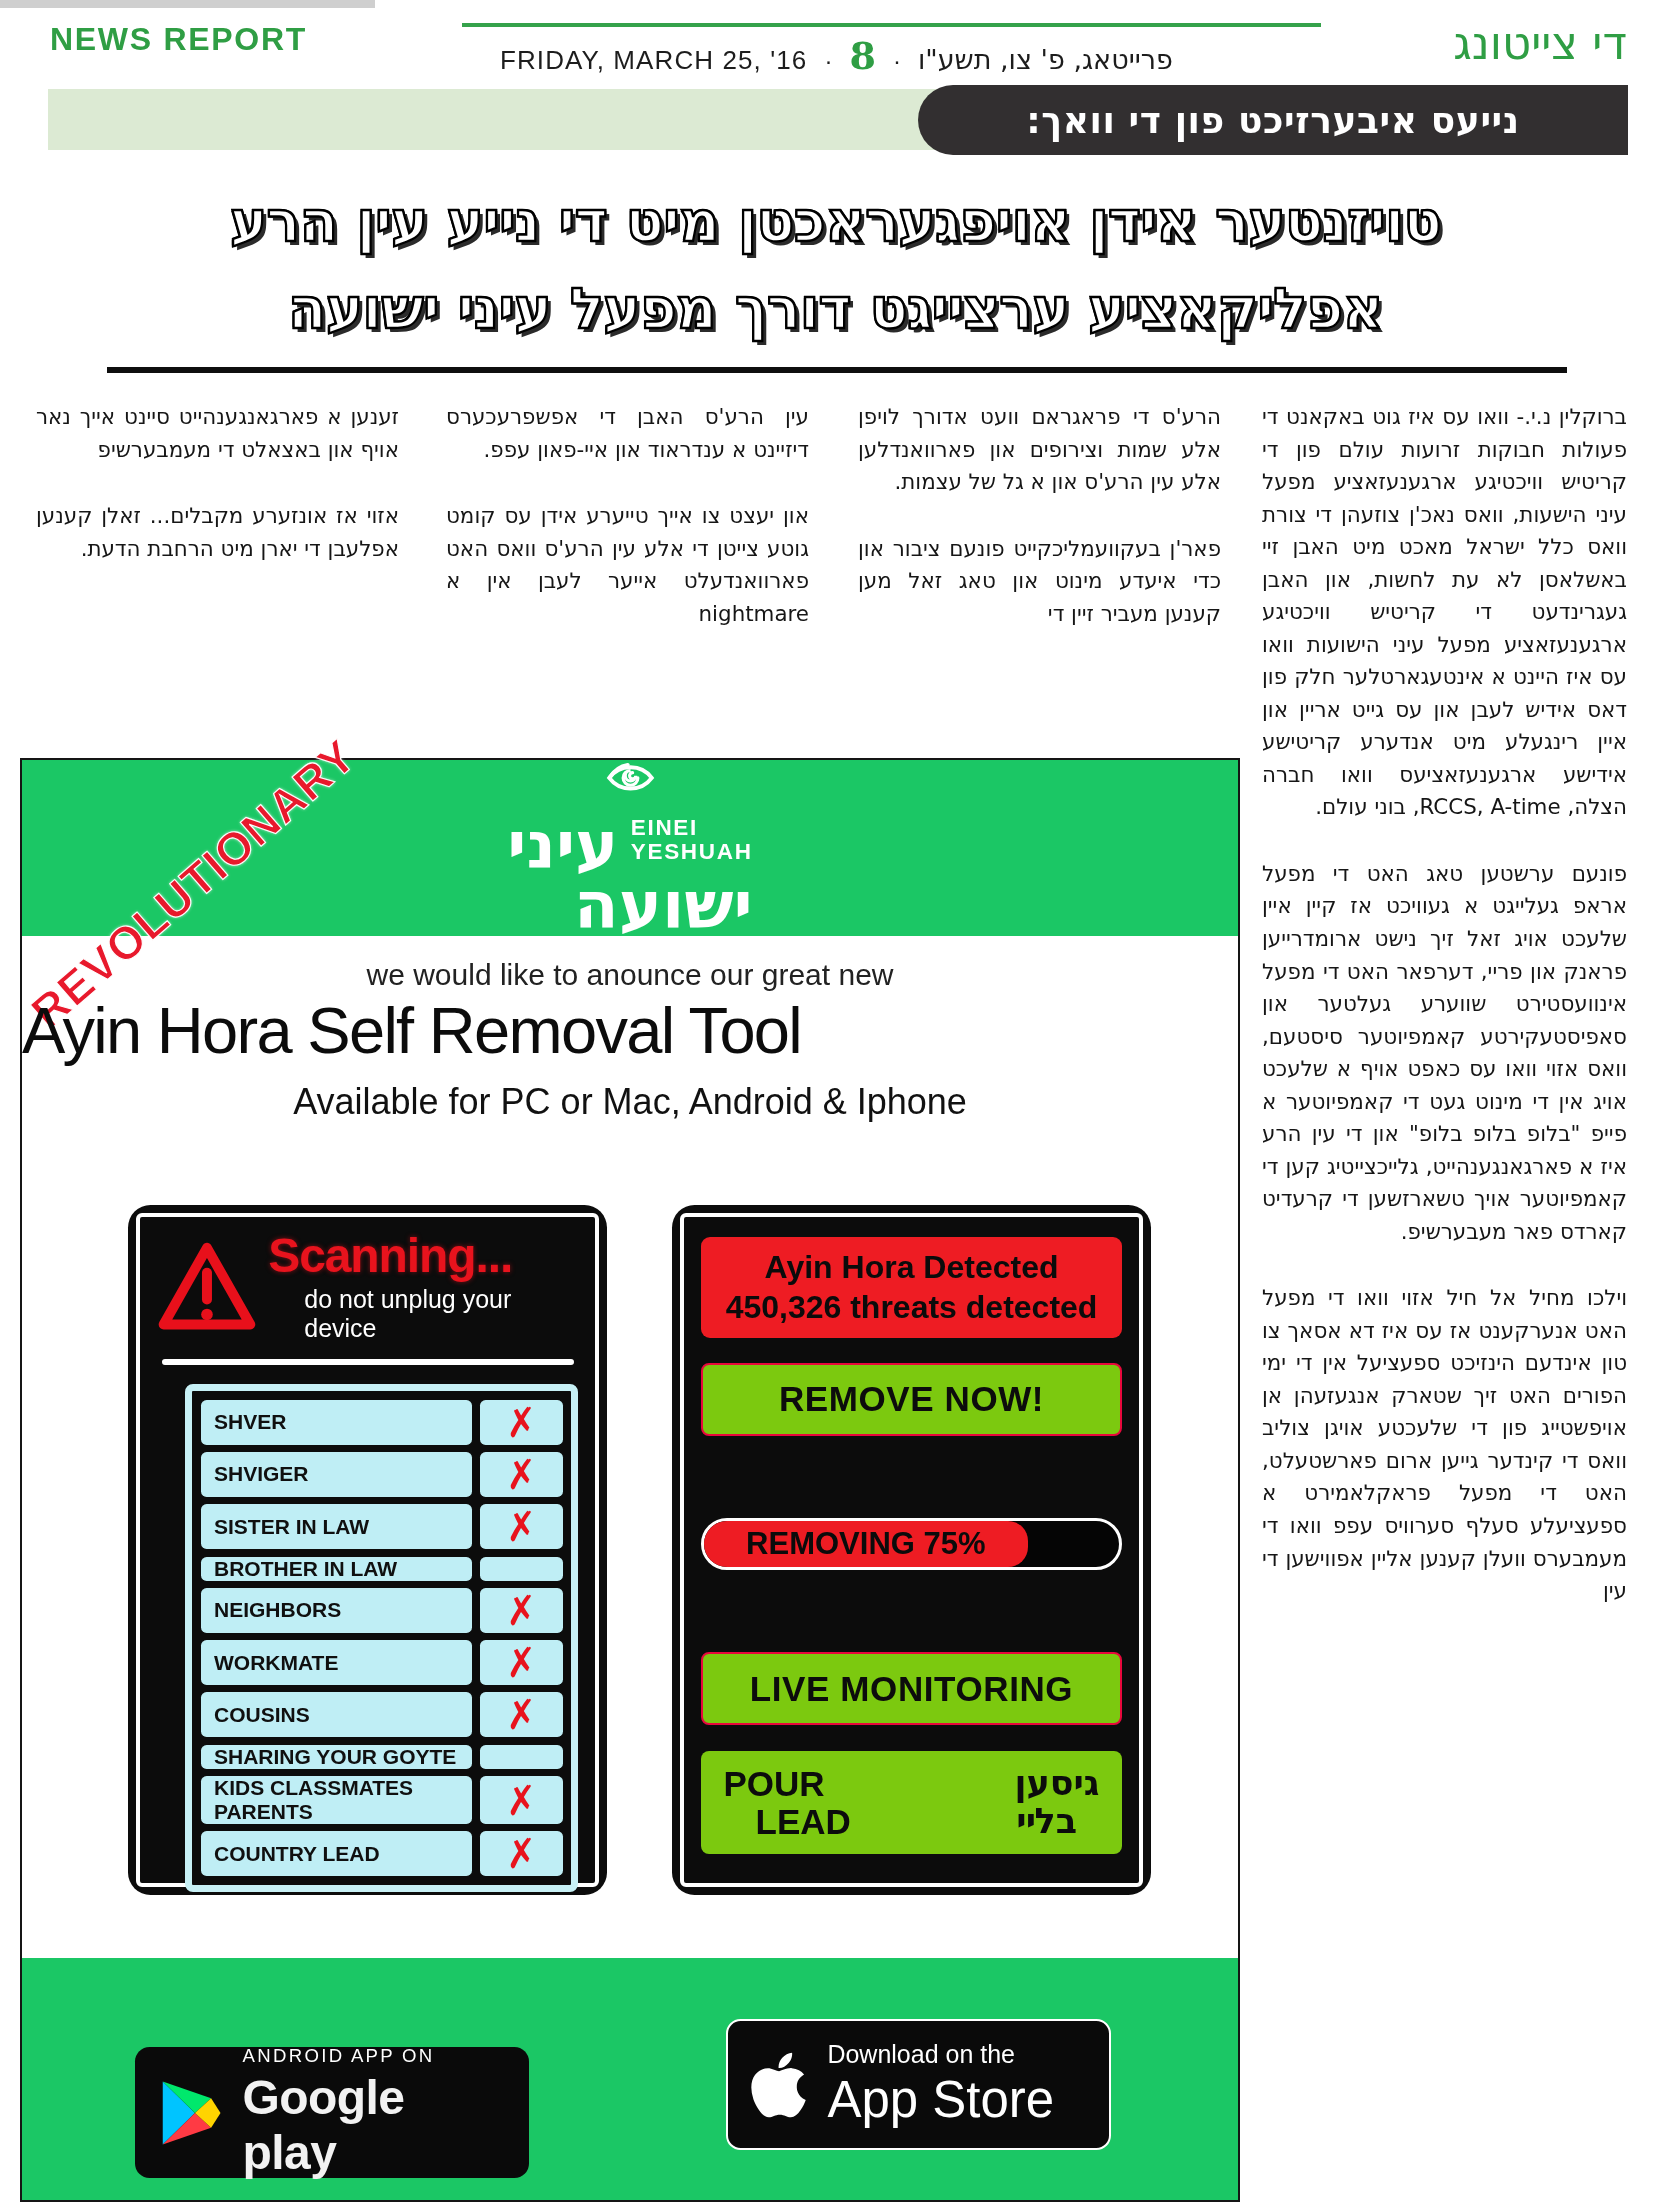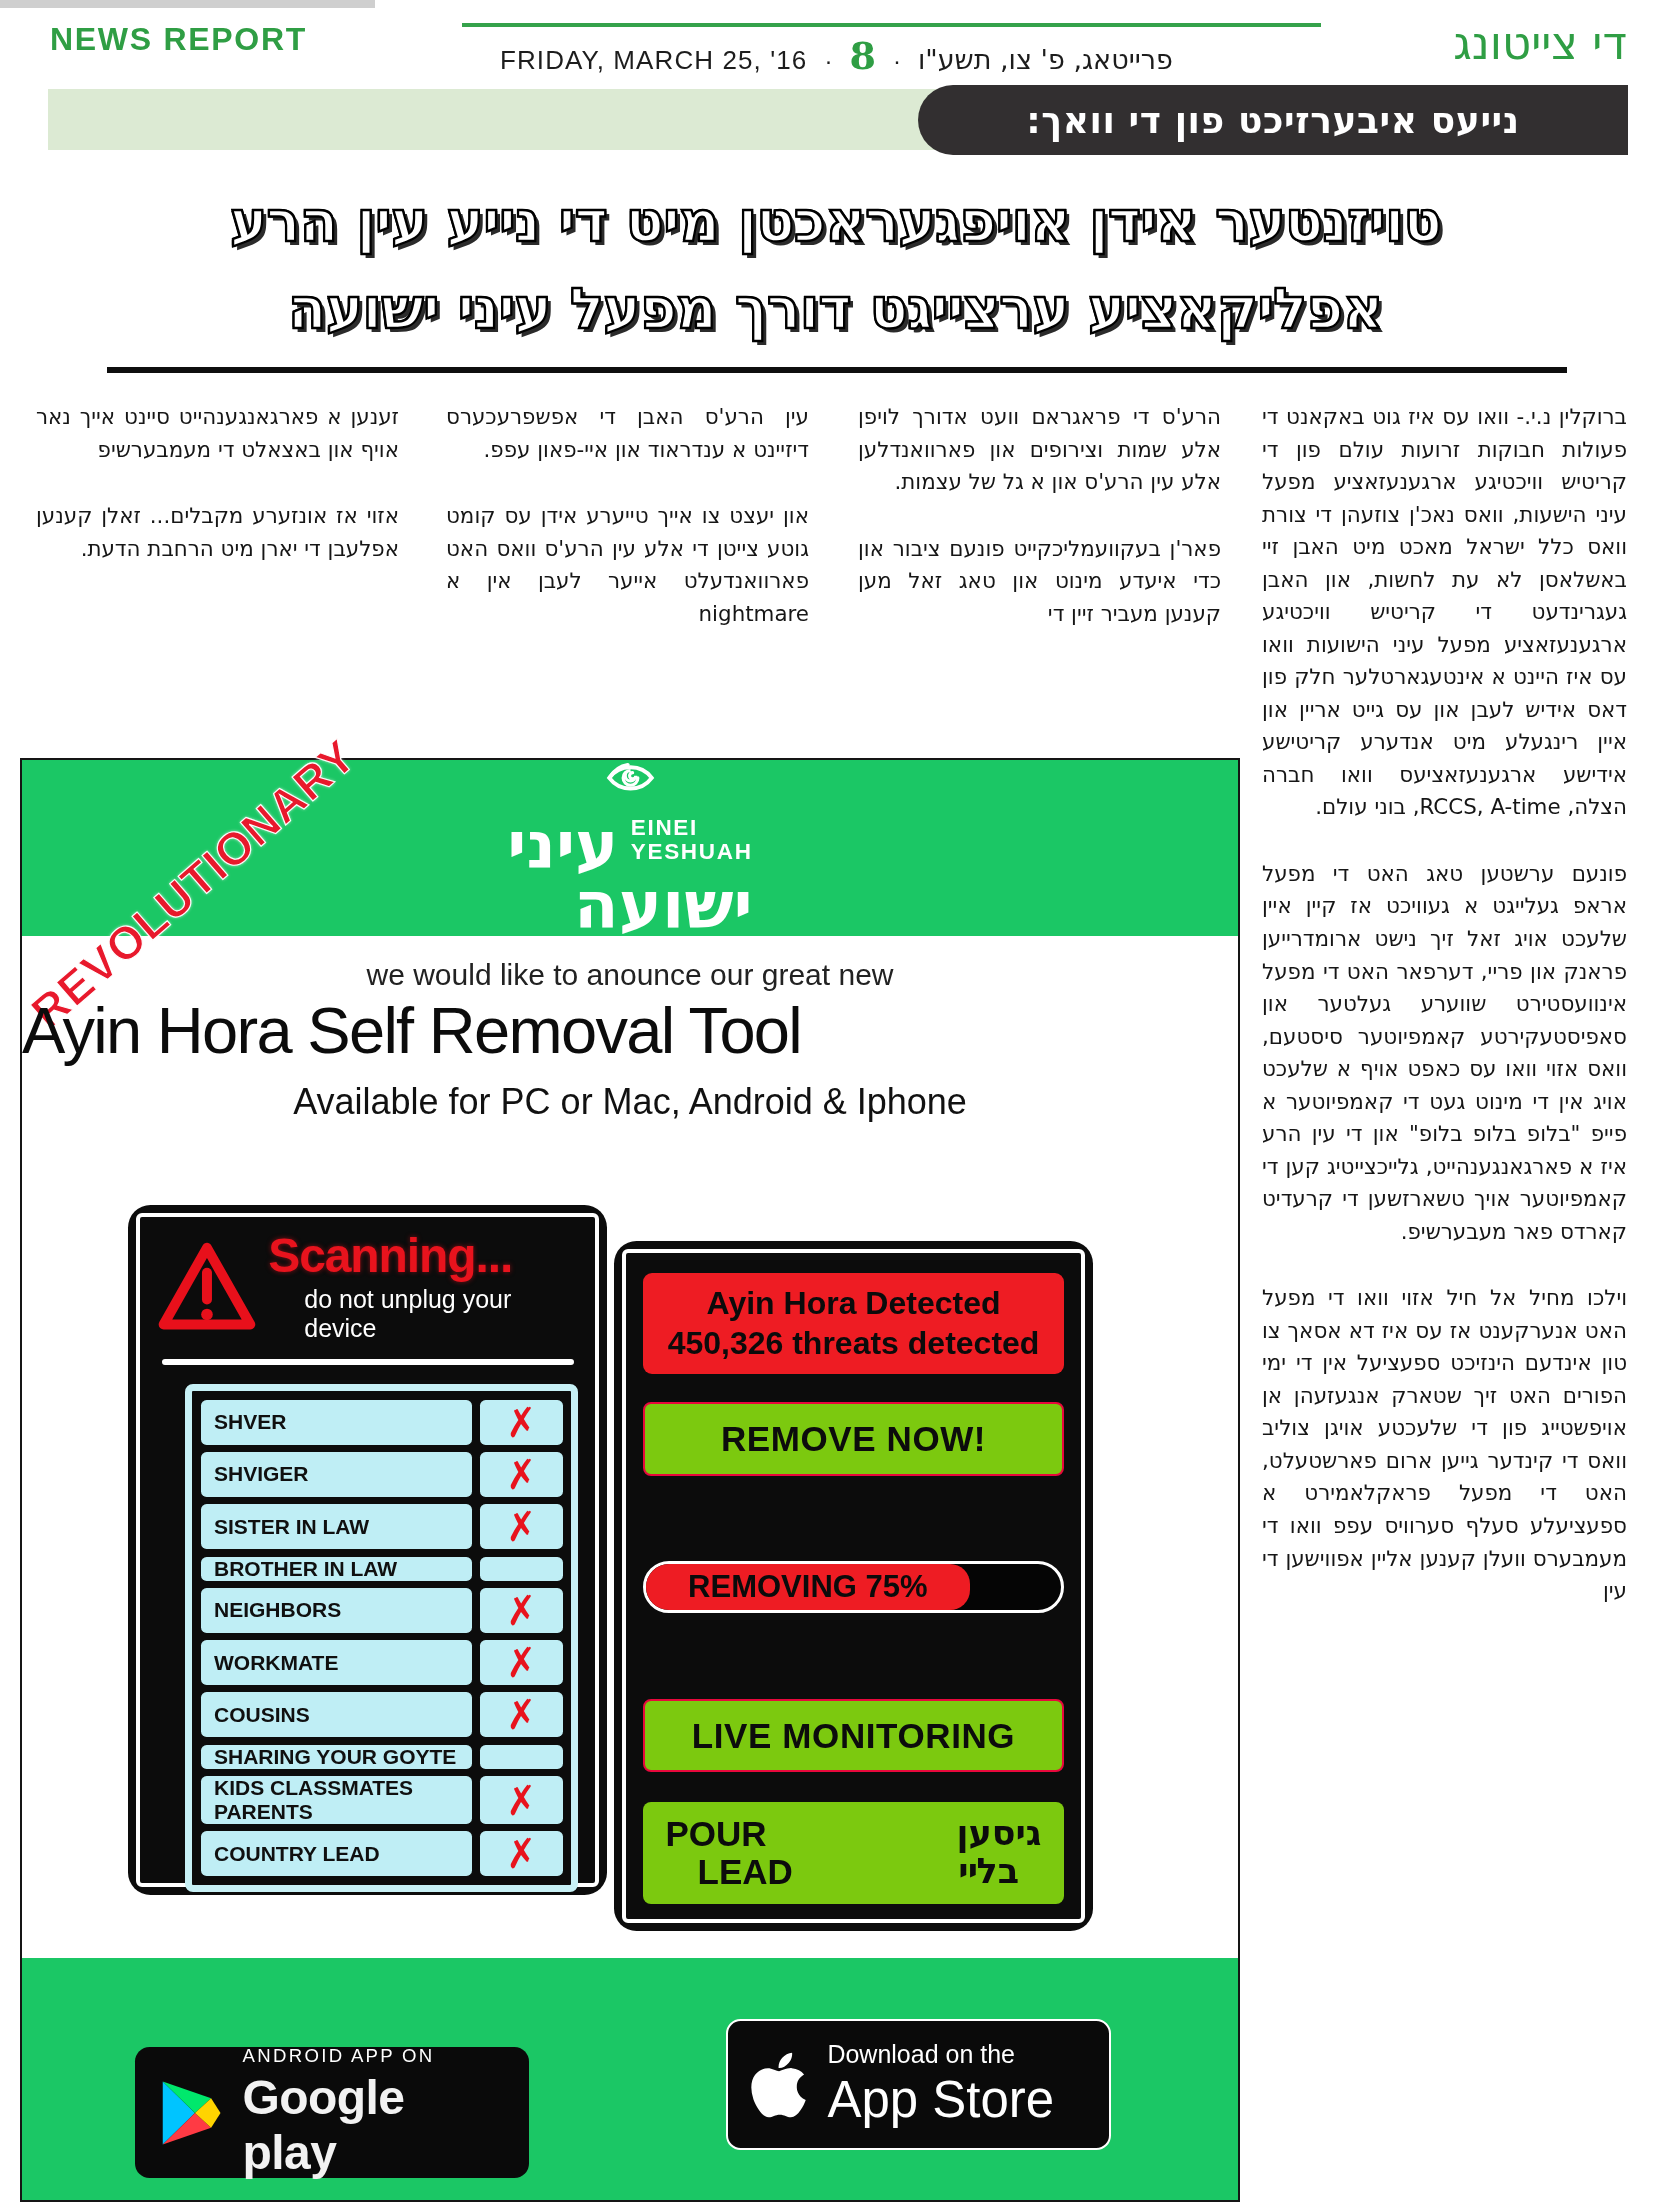--- a/index.html
+++ b/index.html
@@ -53,23 +53,23 @@
                  -webkit-text-stroke:1.1px #ffffff;text-shadow:0 0 3.4px rgba(255,255,255,.9);white-space:nowrap;}
   .announce{position:absolute;left:0;top:198px;width:100%;text-align:center;font-size:30px;color:#222;}
   .ad-title{position:absolute;left:0;top:233px;width:100%;text-align:left;font-size:65px;
             font-weight:normal;letter-spacing:-1.7px;color:#0c0c0c;}
   .ad-sub{position:absolute;left:0;top:321px;width:100%;text-align:center;font-size:36px;
           font-weight:500;color:#111;}
 
   
   .phone{position:absolute;top:445px;width:479px;height:690px;background:#0c0c0c;border-radius:22.5px;}
   .phone-left{left:106px;}
-  .phone-right{left:592px;margin-top:36px;}
+  .phone-right{left:650px;}
   .phone-inner{position:absolute;inset:8px;border:4px solid #ffffff;border-radius:6px;
-               padding:14.6px 17px;display:flex;flex-direction:column;box-sizing:border-box;justify-content:space-between;}
+               padding:14.6px 17px;display:flex;flex-direction:column;box-sizing:border-box;}
 
   .scan-head{display:flex;align-items:center;gap:11.3px;}
   .scan-title{color:#e8131d;font-weight:bold;font-size:48px;line-height:1;letter-spacing:-1.1px;
               text-shadow:0 0 5.6px rgba(232,19,29,.55);}
   .scan-sub{color:#ffffff;font-size:25px;margin-top:5.6px;margin-left:36px;}
   .pbar{height:33px;border:3.4px solid #fff;border-radius:19px;background:#000;margin:16px 4.5px 19px;overflow:hidden;}
   .pfill{height:100%;background:#e8131d;border-radius:14.6px;}
   .scan-list{flex:1;background:#0c0c0c;border:7.3px solid #c7f1f6;border-radius:8px;padding:8.5px;
              display:flex;flex-direction:column;gap:7.3px;margin-left:28px;}
   .srow{display:flex;gap:8px;flex:1;}

